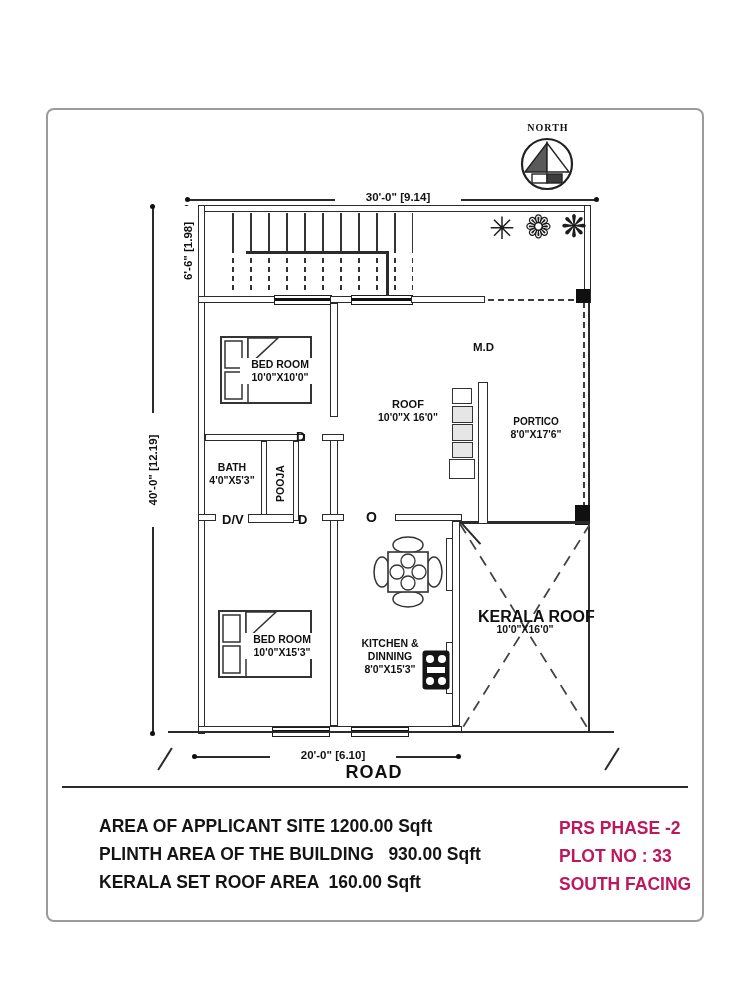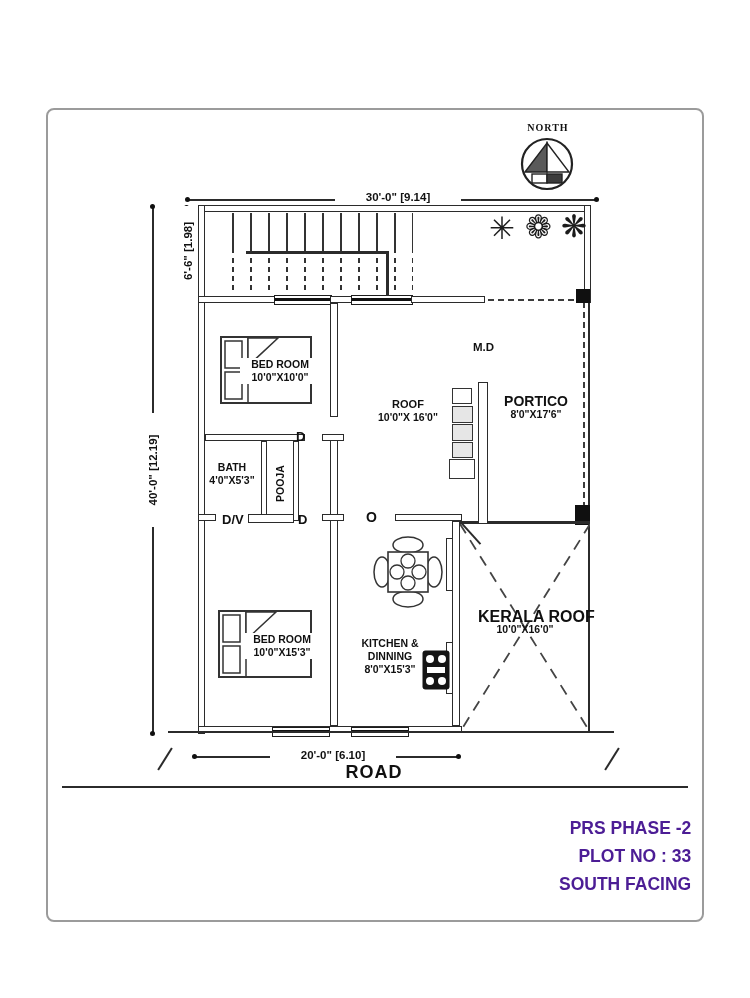--- a/index.html
+++ b/index.html
@@ -25,21 +25,21 @@
   .dimlbl{font-size:11.5px;background:#fff;padding:0 3px;}
   .room{font-size:10.5px;line-height:13px;}
   .stairs-top{position:absolute;
       background:repeating-linear-gradient(90deg,#333 0 1.6px,transparent 1.6px 18px);}
   .stairs-bot{position:absolute;
       background:repeating-linear-gradient(0deg,#fff 0 4px,transparent 4px 9px),
                  repeating-linear-gradient(90deg,#333 0 1.6px,transparent 1.6px 18px);}
   .cab{position:absolute;border:1.5px solid #333;background:#e6e6e6;box-sizing:border-box;}
   .plant{position:absolute;color:#1c1c1c;line-height:1;}
   .notes-line{font-weight:bold;font-size:17.5px;line-height:28px;white-space:pre;color:#141414;}
-  .plot-line{font-weight:bold;font-size:17.5px;line-height:28px;white-space:pre;color:#4c1d95;text-align:right;}
+  .plot-line{font-weight:bold;font-size:17.5px;line-height:28px;white-space:pre;color:#be185d;}
   .break{position:absolute;width:2px;height:26px;background:#2b2b2b;transform:rotate(32deg);}
 </style>
 </head>
 <body>
 
 <div class="sheet">
 
   <div class="frame"></div>
 
 
@@ -170,21 +170,21 @@
     <div>10'0"X 16'0"</div>
   </div>
   <div class="cab" style="left:452px;top:388px;width:20px;height:16px;background:#fff;"></div>
   <div class="cab" style="left:452px;top:406px;width:21px;height:17px;"></div>
   <div class="cab" style="left:452px;top:424px;width:21px;height:17px;"></div>
   <div class="cab" style="left:452px;top:442px;width:21px;height:16px;"></div>
   <div class="cab" style="left:449px;top:459px;width:26px;height:20px;background:#fff;"></div>
   <div class="w" style="left:478px;top:382px;width:10px;height:142px;"></div>
 
   <div class="lbl ctr room" style="left:498px;top:395px;width:76px;">
-    <div style="font-size:14px;">PORTICO</div>
+    <div style="font-size:10px;margin-top:20px;">PORTICO</div>
     <div>8'0"X17'6"</div>
   </div>
 
   <svg class="abs" style="left:366px;top:528px;" width="84" height="86" viewBox="0 0 84 86">
     <ellipse cx="42" cy="17" rx="15" ry="8" fill="#fff" stroke="#333" stroke-width="1.5"></ellipse>
     <ellipse cx="42" cy="71" rx="15" ry="8" fill="#fff" stroke="#333" stroke-width="1.5"></ellipse>
     <ellipse cx="16" cy="44" rx="8" ry="15" fill="#fff" stroke="#333" stroke-width="1.5"></ellipse>
     <ellipse cx="68" cy="44" rx="8" ry="15" fill="#fff" stroke="#333" stroke-width="1.5"></ellipse>
     <rect x="22" y="24" width="40" height="40" fill="#fff" stroke="#333" stroke-width="1.6"></rect>
     <circle cx="42" cy="33" r="7" fill="#fff" stroke="#333" stroke-width="1.3"></circle>
@@ -205,20 +205,25 @@
     <rect x="5" y="17" width="18" height="6" fill="#fff"></rect>
     <circle cx="8" cy="31" r="4" fill="#fff"></circle>
       <circle cx="20" cy="31" r="4" fill="#fff"></circle>
   </svg>
 
   <div class="lbl ctr room" style="left:478px;top:610px;width:94px;background:transparent;">
     <div style="font-size:16px;">KERALA ROOF</div>
     <div>10'0"X16'0"</div>
   </div>
 
+  <div class="abs" style="left:99px;top:812px;">
+    <div class="notes-line">AREA OF APPLICANT SITE 1200.00 Sqft</div>
+    <div class="notes-line">PLINTH AREA OF THE BUILDING   930.00 Sqft</div>
+    <div class="notes-line">KERALA SET ROOF AREA  160.00 Sqft</div>
+  </div>
 
   <div class="abs" style="left:559px;top:814px;">
     <div class="plot-line">PRS PHASE -2</div>
     <div class="plot-line">PLOT NO : 33</div>
     <div class="plot-line">SOUTH FACING</div>
   </div>
 
 </div>
 
 </body></html>

